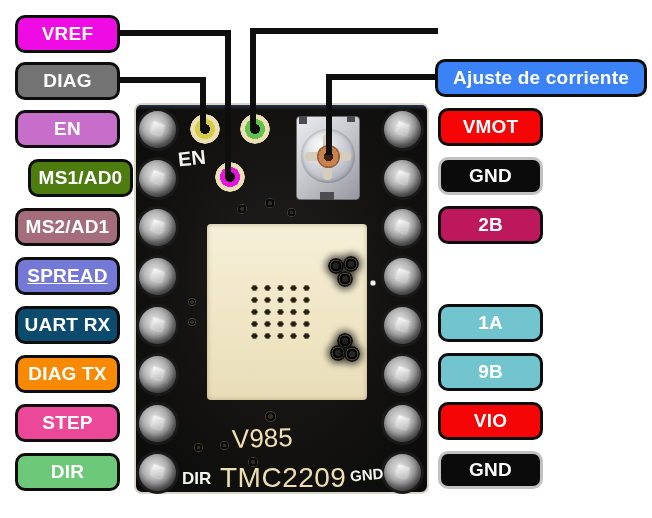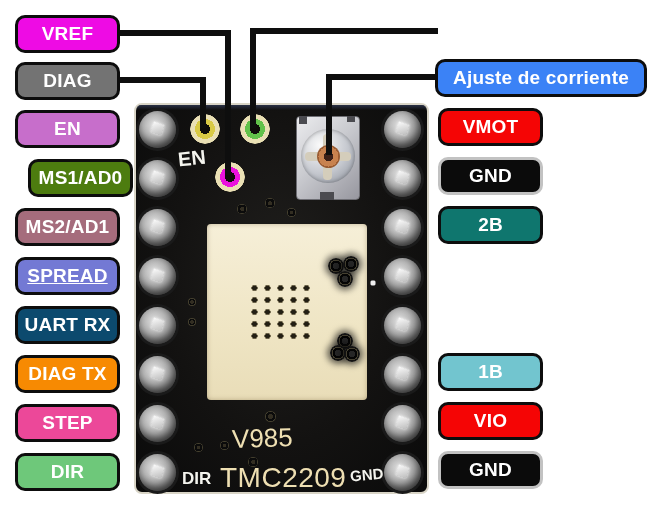--- a/index.html
+++ b/index.html
@@ -149,18 +149,19 @@
   <div class="plabel" style="left: 15px; top: 208px; background-color: rgb(165, 108, 124); border-color: rgb(13, 13, 13);">MS2/AD1</div>
   <div class="plabel" style="left: 15px; top: 257px; background-color: rgb(115, 121, 212); border-color: rgb(13, 13, 13); text-decoration: underline;">SPREAD</div>
   <div class="plabel" style="left: 15px; top: 306px; background-color: #0c4a6e; border-color: rgb(13, 13, 13);">UART RX</div>
   <div class="plabel" style="left: 15px; top: 355px; background-color: rgb(247, 138, 2); border-color: rgb(13, 13, 13);">DIAG TX</div>
   <div class="plabel" style="left: 15px; top: 404px; background-color: #ec4899; border-color: rgb(13, 13, 13);">STEP</div>
   <div class="plabel" style="left: 15px; top: 453px; background-color: rgb(110, 200, 122); border-color: rgb(13, 13, 13);">DIR</div>
 
   <div class="plabel wide" style="left: 435px; top: 59px; background-color: #3b82f6; border-color: rgb(13, 13, 13);">Ajuste de corriente</div>
   <div class="plabel" style="left: 438px; top: 108px; background-color: rgb(245, 5, 5); border-color: rgb(13, 13, 13);">VMOT</div>
   <div class="plabel" style="left: 438px; top: 157px; background-color: rgb(11, 11, 11); border-color: rgb(194, 194, 194);">GND</div>
-  <div class="plabel" style="left: 438px; top: 206px; background-color: #0f766e; border-color: rgb(13, 13, 13);">2B</div>
-  <div class="plabel" style="left: 438px; top: 353px; background-color: rgb(114, 197, 207); border-color: rgb(13, 13, 13);">1B</div>
+  <div class="plabel" style="left: 438px; top: 206px; background-color: #be185d; border-color: rgb(13, 13, 13);">2B</div>
+  <div class="plabel" style="left: 438px; top: 304px; background-color: rgb(114, 197, 207); border-color: rgb(13, 13, 13);">1A</div>
+  <div class="plabel" style="left: 438px; top: 353px; background-color: rgb(114, 197, 207); border-color: rgb(13, 13, 13);">9B</div>
   <div class="plabel" style="left: 438px; top: 402px; background-color: rgb(245, 5, 5); border-color: rgb(13, 13, 13);">VIO</div>
   <div class="plabel" style="left: 438px; top: 451px; background-color: rgb(11, 11, 11); border-color: rgb(194, 194, 194);">GND</div>
 
 </div>
 
 </body></html>

